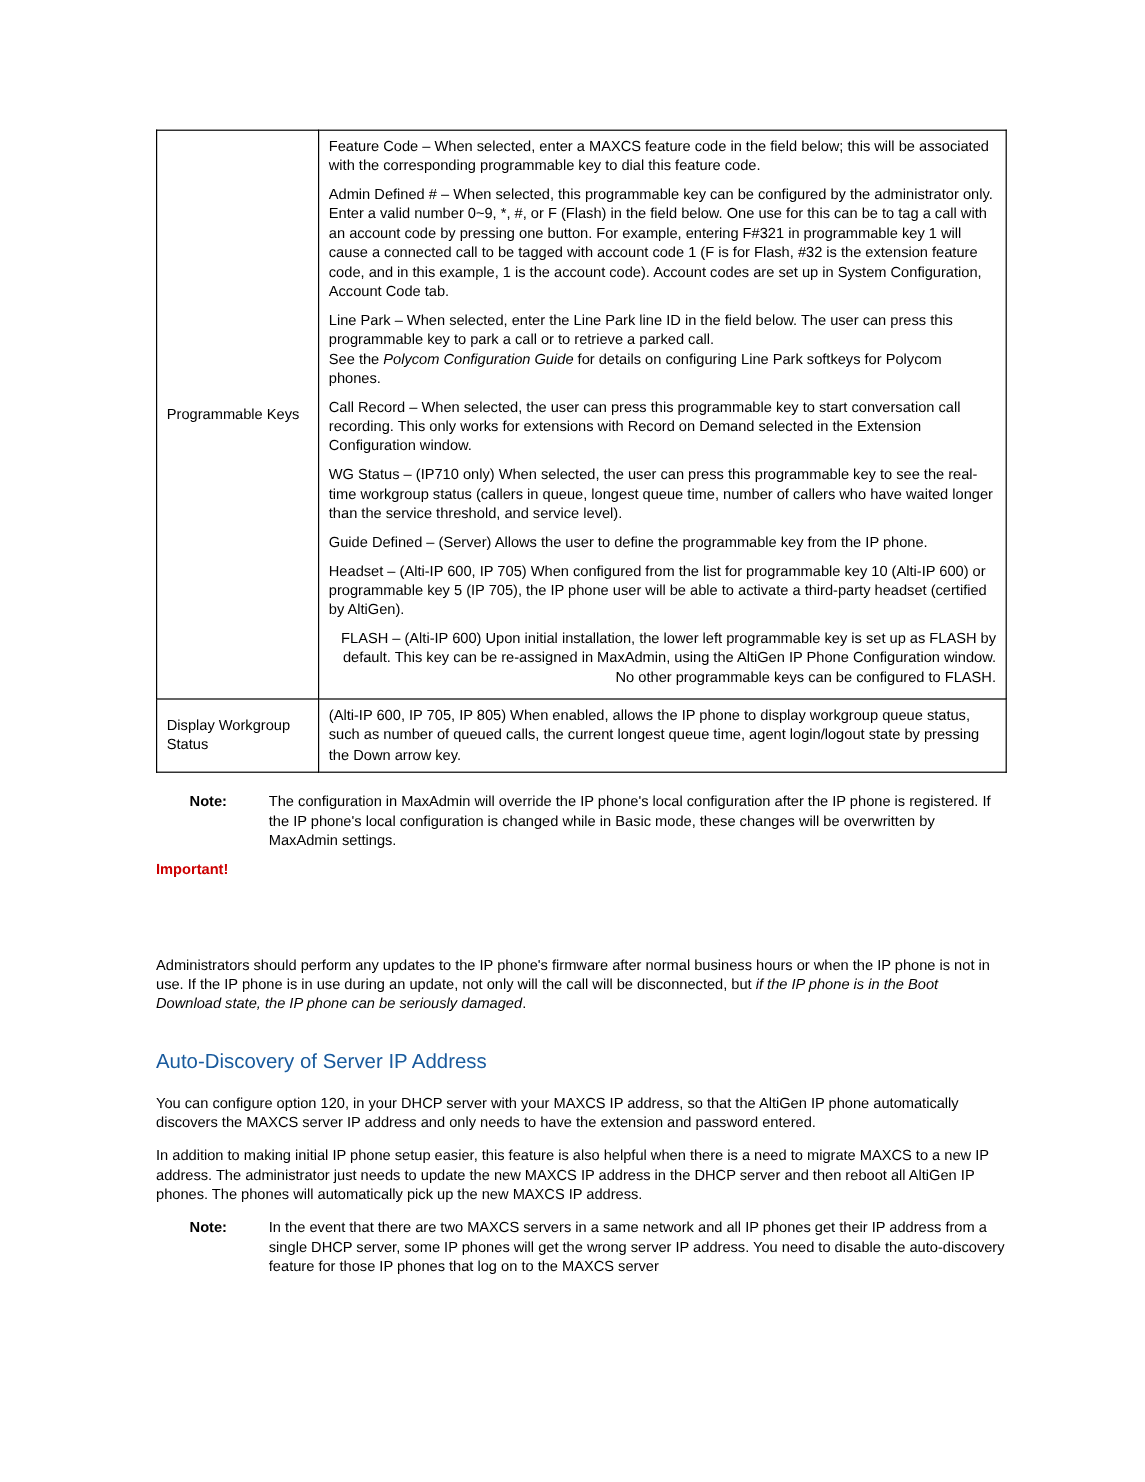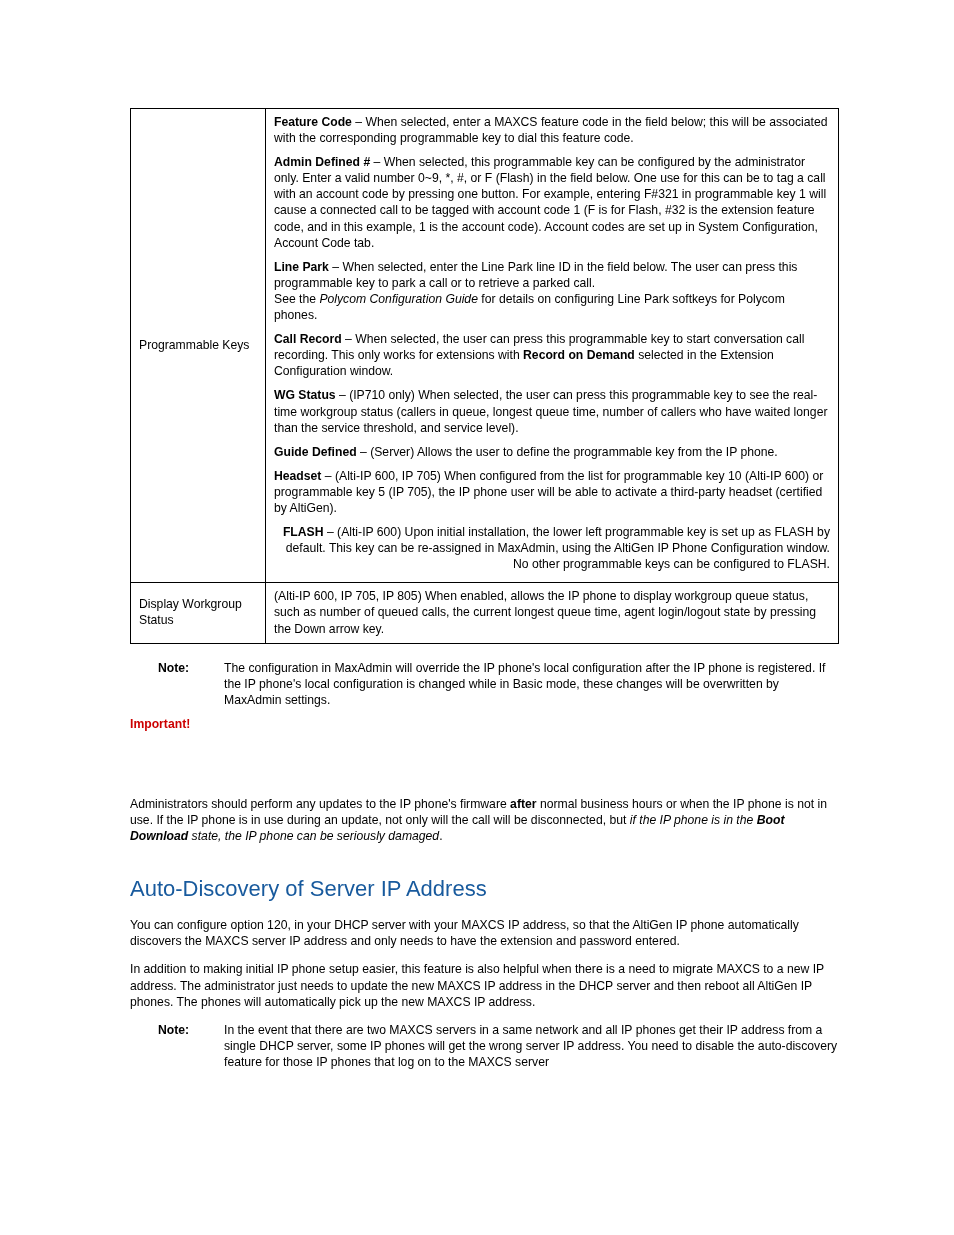--- a/index.html
+++ b/index.html
@@ -27,21 +27,21 @@
     border: 1px solid #000;
     padding: 5px 8px 6px 8px;
     vertical-align: top;
   }
   table.info td.labelcell {
     width: 118px;
     vertical-align: middle;
   }
   .feat-block { margin-bottom: 8px; }
   .feat-block:last-child { margin-bottom: 4px; text-align: right; }
-  .bold { font-weight: 700; }
+  .bold { font-weight: 400; }
   .ital { font-style: italic; }
 
   .notes { margin-top: 16px; }
   .noteblock {
     display: flex;
     gap: 14px;
     margin-bottom: 6px;
     margin-left: 28px;
   }
   .noteblock .nl {
@@ -58,21 +58,21 @@
   .impblock .il {
     flex: 0 0 66px;
     font-weight: 700;
     color: #cc0000;
   }
   .impblock .ib { flex: 1; }
 
   .heading {
     margin-top: 30px;
     margin-bottom: 14px;
-    font-size: 22px;
+    font-size: 17px;
     color: #185a9d;
   }
   .para { margin-bottom: 12px; }
 </style>
 </head>
 <body>
 
 <div class="page">
 
   <table class="info">

